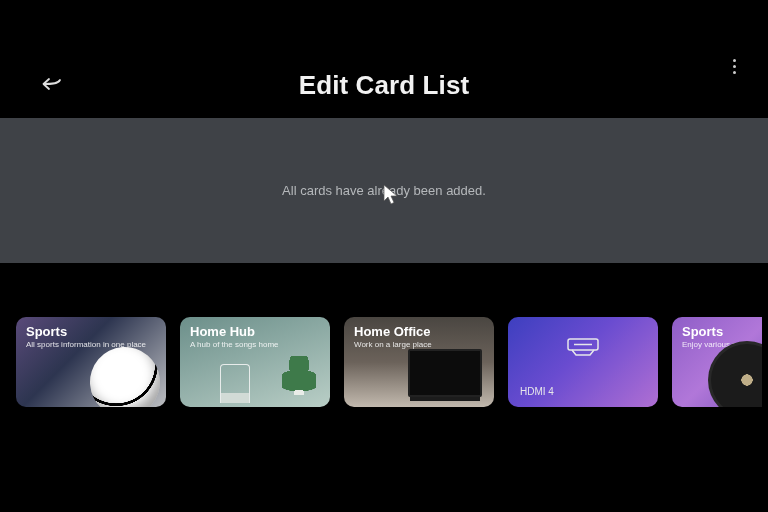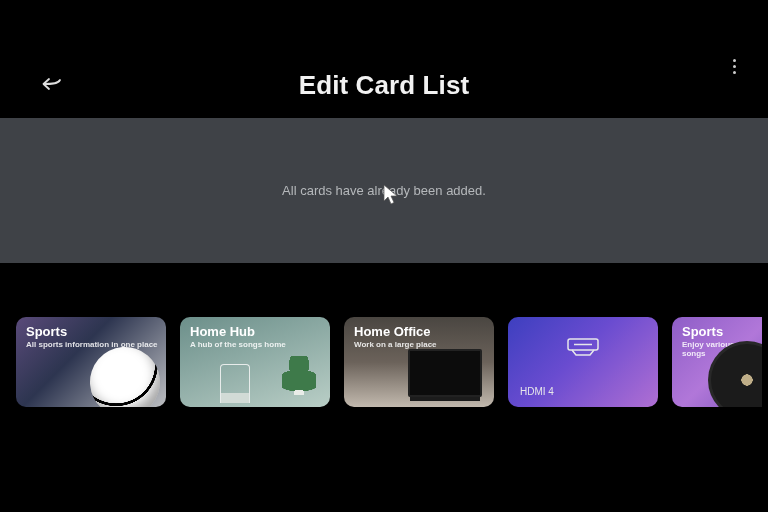--- a/index.html
+++ b/index.html
@@ -99,21 +99,21 @@
     right: 8px;
   }
   .card .ct {
     font-size: 13px;
     font-weight: 600;
     color: #fff;
     line-height: 1.1;
   }
   .card .cs {
     font-size: 8px;
-    font-weight: 700;
+    font-weight: 400;
     color: rgba(255,255,255,0.85);
     margin-top: 2px;
     line-height: 1.1;
   }
   .hdmi-label {
     position:absolute;
     left:12px;
     bottom:10px;
     font-size:10px;
     font-weight:500;

